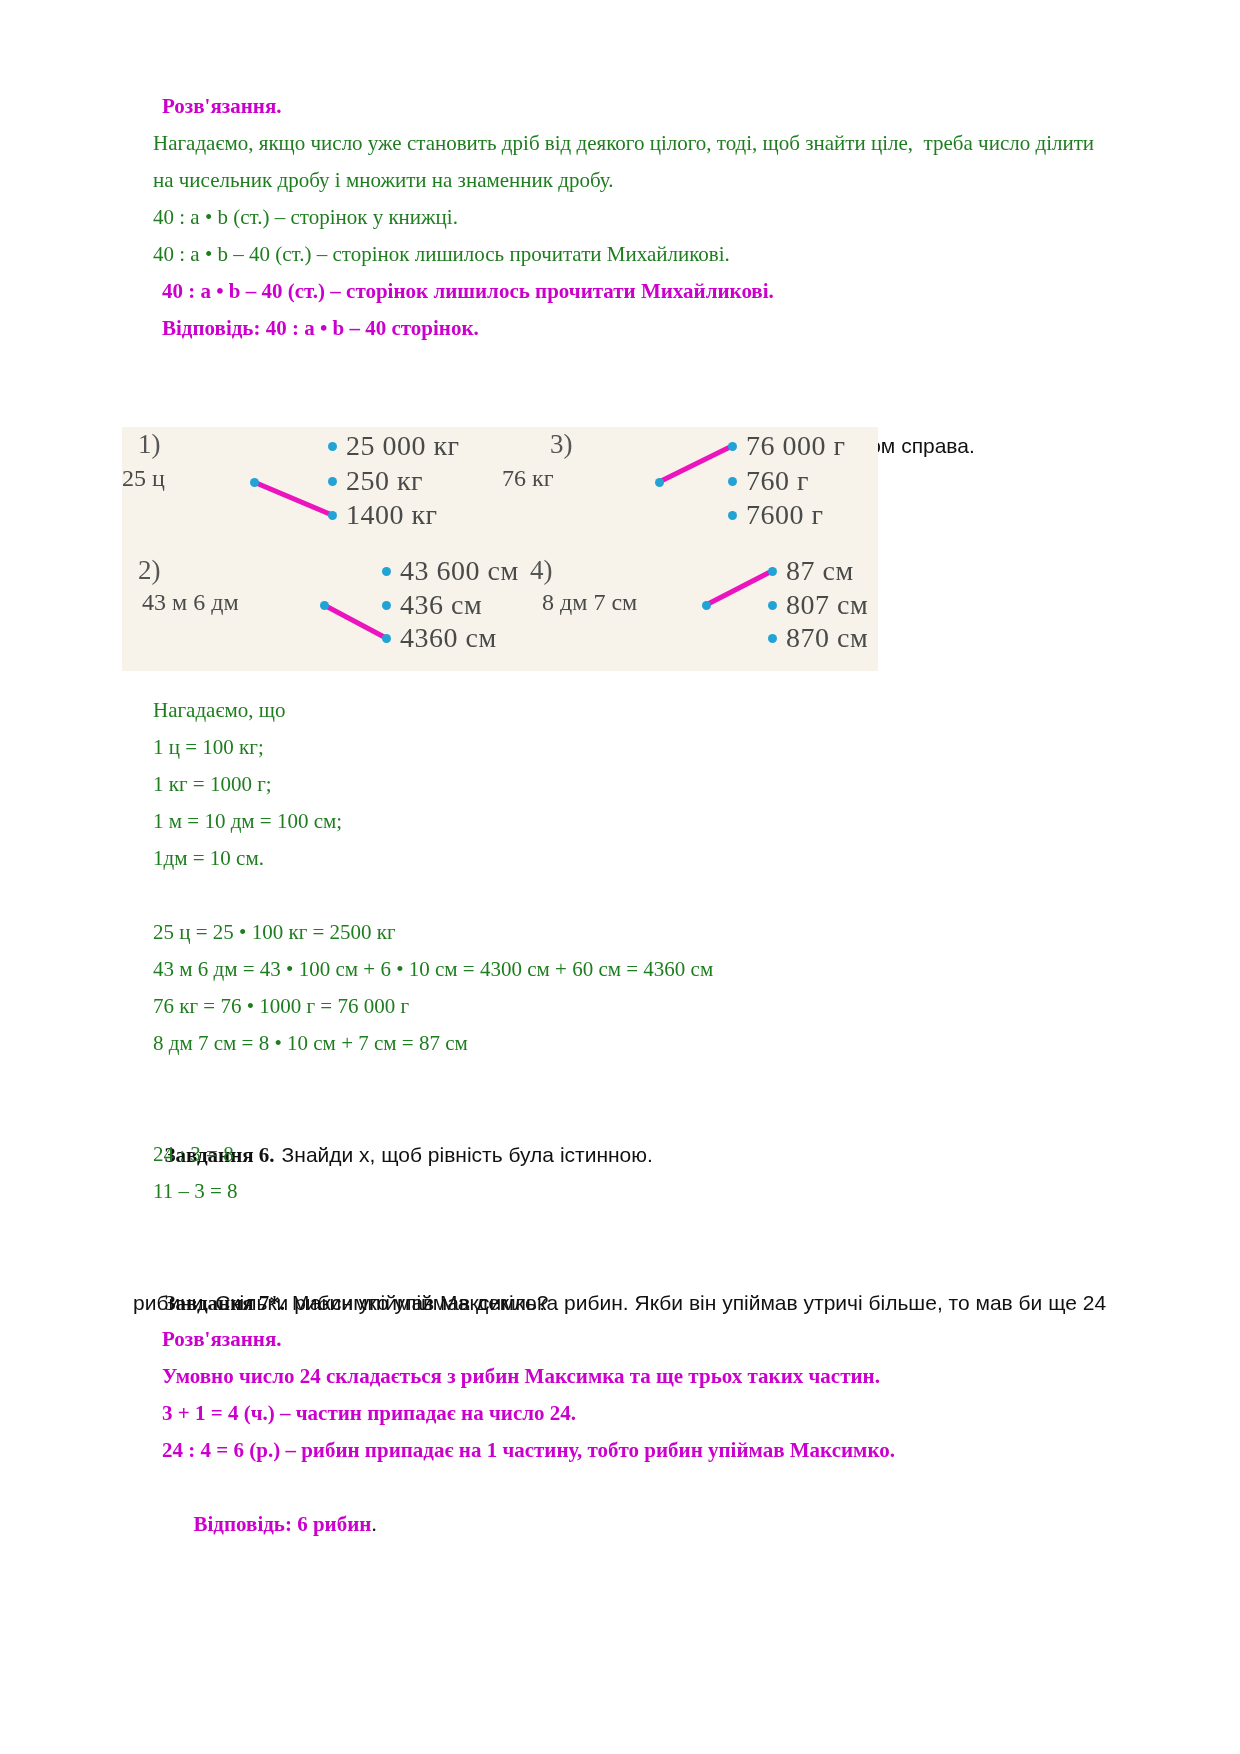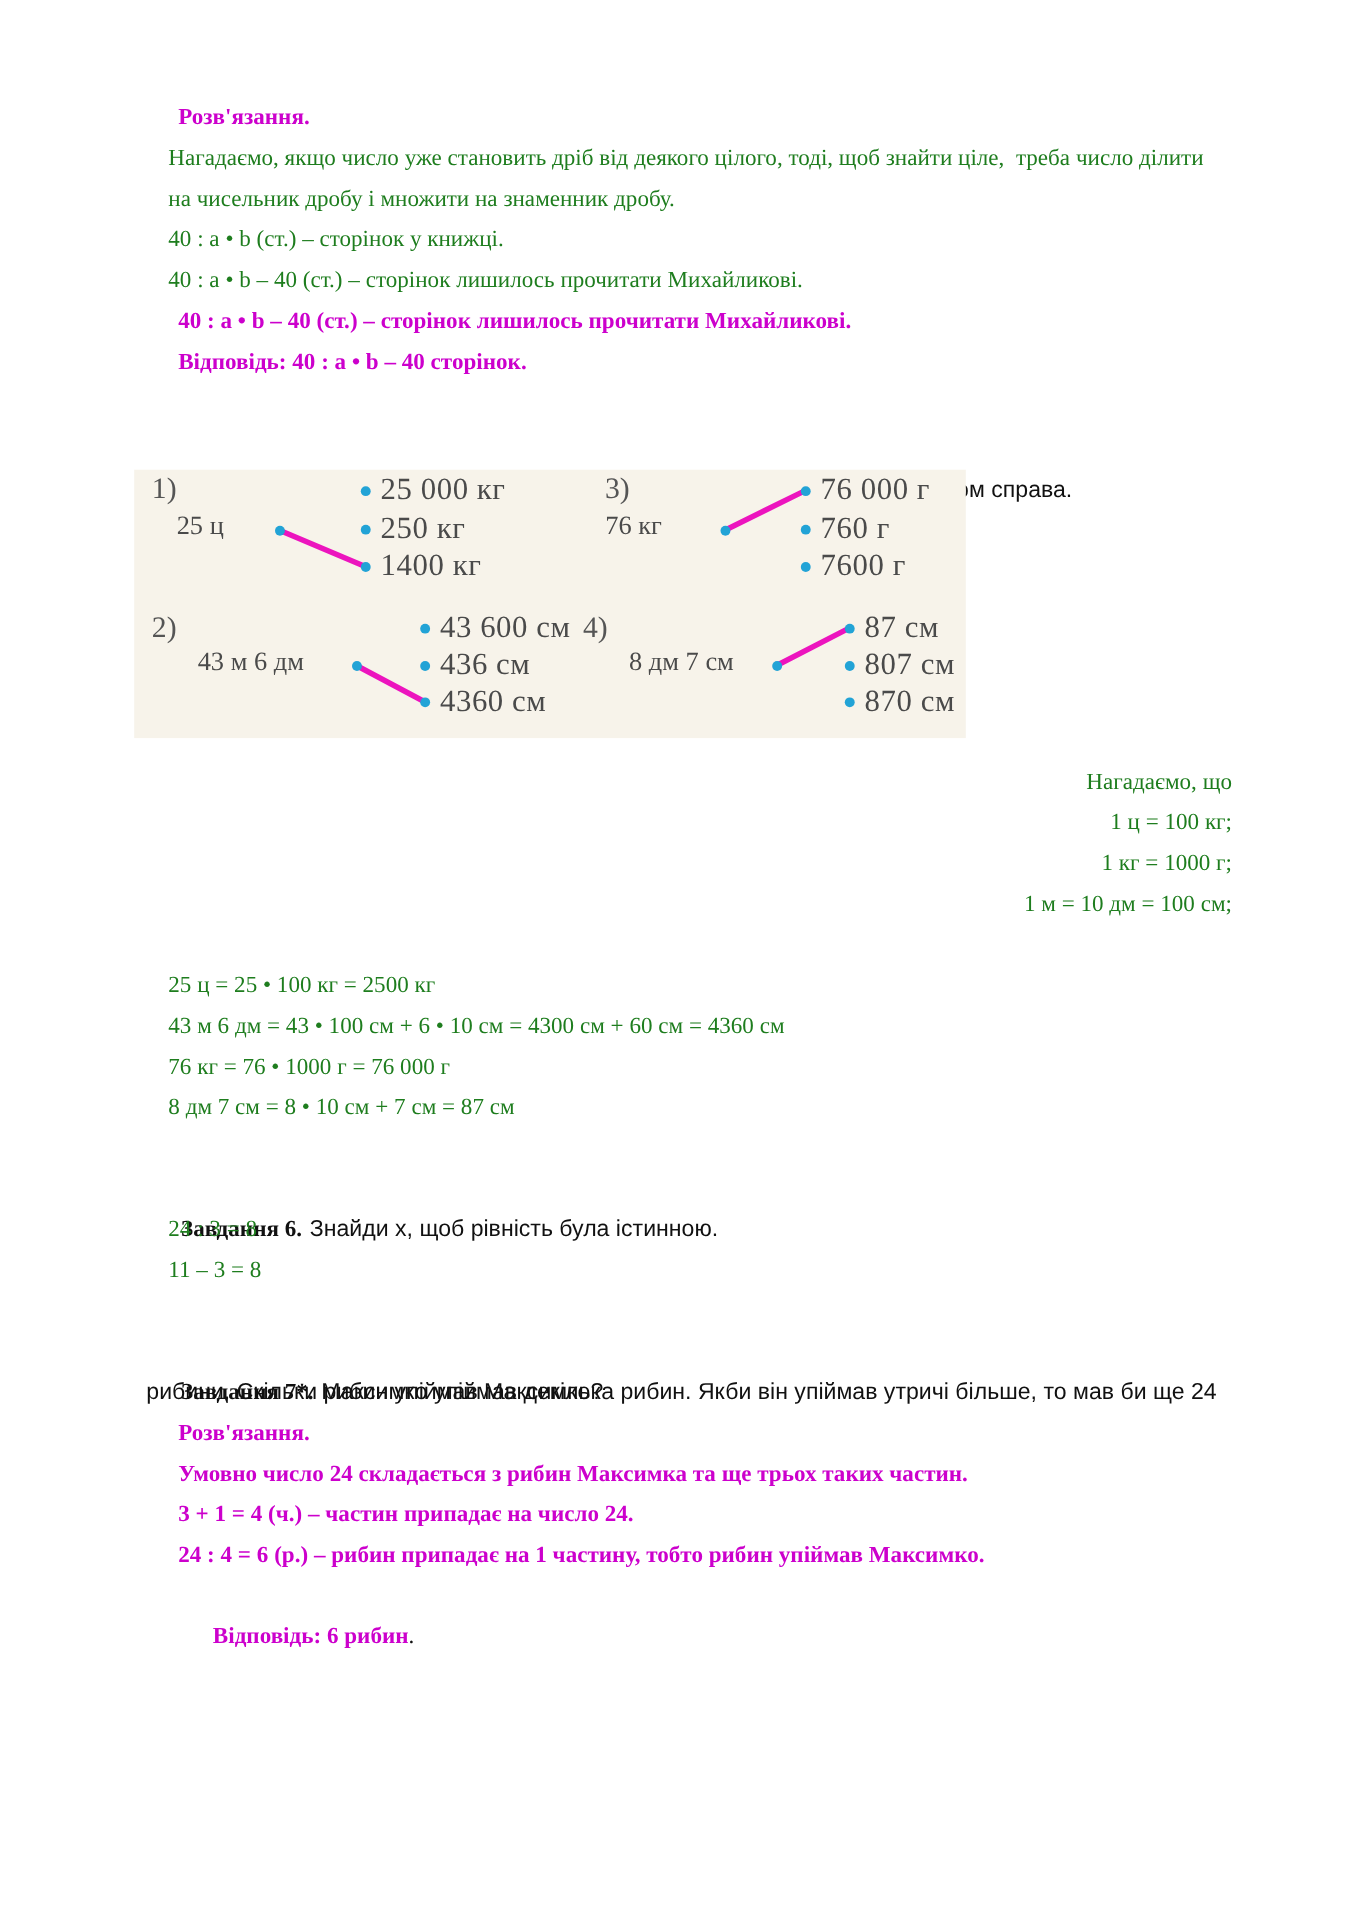--- a/index.html
+++ b/index.html
@@ -30,29 +30,29 @@
   
   .scan{
     position:relative;
     width:756px;height:244px;
     margin-left:-11px;margin-top:0;
     background:#f7f3ea;
     font-family:"Liberation Serif","DejaVu Serif",serif;
     color:#4a4a4a;
   }
   .scan .snum{position:absolute;font-size:27px;color:#555;}
-  .scan .sleft{position:absolute;font-size:24px;text-align:center;}
+  .scan .sleft{position:absolute;font-size:24px;text-align:left;}
   .scan .sopt{position:absolute;font-size:28px;letter-spacing:0.5px;}
   .scan .sdot{
     position:absolute;width:9px;height:9px;border-radius:50%;
     background:#22a3d6;
   }
   .scan svg{position:absolute;left:0;top:0;}
   .spacer-before-task5{margin-top:43px;}
-  .spacer-before-reminder{margin-top:21px;text-align:right;}
+  .spacer-before-reminder{margin-top:21px;}
   .spacer-37{margin-top:37px;}
 </style>
 </head>
 <body>
 
 <div class="page">
 
   <section>
     <div class="ln serif magenta bold">Розв'язання.</div>
     <div class="ln serif green">Нагадаємо, якщо число уже становить дріб від деякого цілого, тоді, щоб знайти ціле,  треба число ділити</div>
@@ -115,20 +115,21 @@
       <div class="sopt" style="left:664px;top:162px">807 см</div>
       <span class="sdot" style="left:646px;top:207px"></span>
       <div class="sopt" style="left:664px;top:195px">870 см</div>
     </div>
 
     <div class="spacer-before-reminder">
       <div class="ln serif green">Нагадаємо, що</div>
       <div class="ln serif green">1 ц = 100 кг;</div>
       <div class="ln serif green">1 кг = 1000 г;</div>
       <div class="ln serif green">1 м = 10 дм = 100 см;</div>
+      <div class="ln serif green">1дм = 10 см.</div>
     </div>
 
     <div class="spacer-37">
       <div class="ln serif green">25 ц = 25 • 100 кг = 2500 кг</div>
       <div class="ln serif green">43 м 6 дм = 43 • 100 см + 6 • 10 см = 4300 см + 60 см = 4360 см</div>
       <div class="ln serif green">76 кг = 76 • 1000 г = 76 000 г</div>
       <div class="ln serif green">8 дм 7 см = 8 • 10 см + 7 см = 87 см</div>
     </div>
   </section>
 

